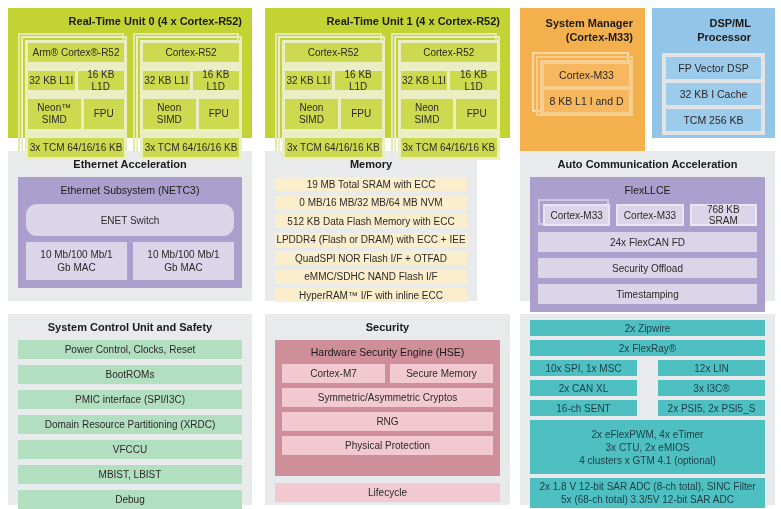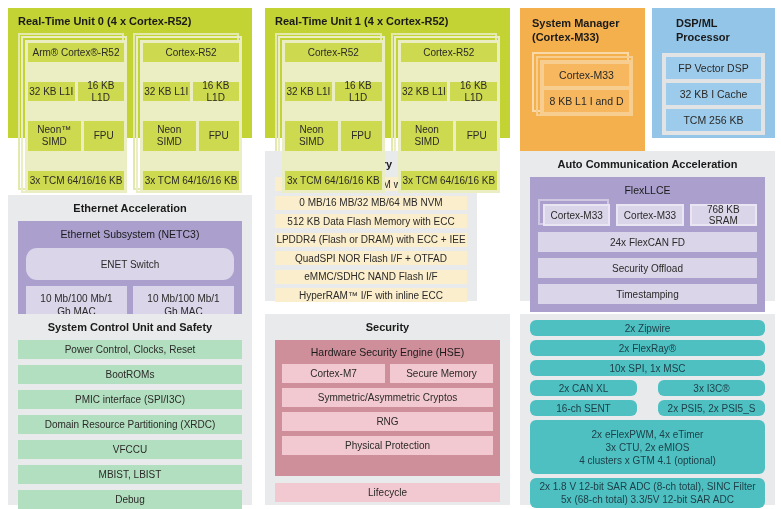--- a/index.html
+++ b/index.html
@@ -31,33 +31,33 @@
     --teal-row: #4fc0c1;
     --teal-text: #1d4049;
     --title: #1a1a1a;
   }
   .block { position: absolute; }
 
   
   .rtu { background: var(--green-outer); padding: 6px 10px 0 10px; }
   .block-title {
     font-size: 11px; font-weight: bold; color: var(--title);
-    text-align: left; line-height: 14px;
+    text-align: right; line-height: 14px;
   }
   .cards { display: flex; gap: 13px; margin-top: 12px; padding-left: 7px; }
   .stack { position: relative; flex: 1; }
   .stack::before, .stack::after {
     content: ""; position: absolute; pointer-events: none;
   }
   .stack.g::before { top: -7px; left: -7px; width: 100%; height: 100%; border: 2px solid var(--green-stack); }
   .stack.g::after  { top: -4px; left: -4px; width: 100%; height: 100%; border: 2px solid var(--green-line); }
   .card-body {
     position: relative; z-index: 1;
     background: var(--green-line); padding: 3px;
-    display: flex; flex-direction: column; gap: 20px;
+    display: flex; flex-direction: column; gap: 9px;
   }
   .cell {
     background: var(--green-cell); text-align: center;
     font-size: 10px; line-height: 12px;
     display: flex; align-items: center; justify-content: center;
   }
   .h19 { height: 19px; } .h30 { height: 30px; }
   .cell-pair { display: flex; gap: 3px; }
   .cell-pair .cell { flex: 1; }
 
@@ -112,33 +112,33 @@
 
   
   .hse { background: var(--pink-dark); padding: 5px 7px 21px 7px; }
   .hse .srow { background: var(--pink-row); }
   .hse-top { display: flex; gap: 5px; margin-top: 4px; }
   .hse-top .srow { flex: 1; height: 19px; }
   .hse-row { height: 19px; margin-top: 5px; }
   .sec-bottom { background: var(--pink-row); height: 19px; margin-top: 7px; }
 
   
-  .conn .srow { background: var(--teal-row); color: var(--teal-text); margin-bottom: 4px; border-radius: 6px; }
+  .conn .srow { background: var(--teal-row); color: var(--teal-text); margin-bottom: 4px; }
   .conn-single { height: 16px; }
   .conn-pair { display: flex; gap: 21px; margin-bottom: 4px; }
   .conn-pair .srow { flex: 1; height: 16px; margin-bottom: 0; }
   .conn-multi3 { height: 54px; line-height: 13px; }
   .conn-multi2 { height: 30px; line-height: 13px; }
 
   
   #rtu0     { left: 8px;   top: 8px;   width: 244px; height: 130px; }
   #rtu1     { left: 265px; top: 8px;   width: 245px; height: 130px; }
   #sysmgr   { left: 520px; top: 8px;   width: 125px; height: 160px; }
   #dsp      { left: 652px; top: 8px;   width: 123px; height: 130px; }
-  #ethernet { left: 8px;   top: 151px; width: 244px; height: 150px; margin-top: 44px; }
+  #ethernet { left: 8px;   top: 151px; width: 244px; height: 150px; }
   #memory   { left: 265px; top: 151px; width: 212px; height: 150px; }
   #autocomm { left: 520px; top: 151px; width: 255px; height: 150px; }
   #safety   { left: 8px;   top: 314px; width: 244px; height: 191px; }
   #security { left: 265px; top: 314px; width: 245px; height: 191px; }
   #conn     { left: 520px; top: 314px; width: 255px; height: 191px; }
 </style>
 </head>
 <body>
 
 <div class="block rtu" id="rtu0">
@@ -299,20 +299,21 @@
   </div>
   <div class="srow sec-bottom">Lifecycle</div>
   <div class="srow sec-bottom">E-Fuses</div>
 </div>
 
 <div class="block section conn" id="conn">
   <div class="srow conn-single">2x Zipwire</div>
   <div class="srow conn-single">2x FlexRay®</div>
   <div class="conn-pair">
     <div class="srow">10x SPI, 1x MSC</div>
+    <div class="srow">12x LIN</div>
   </div>
   <div class="conn-pair">
     <div class="srow">2x CAN XL</div>
     <div class="srow">3x I3C®</div>
   </div>
   <div class="conn-pair">
     <div class="srow">16-ch SENT</div>
     <div class="srow">2x PSI5, 2x PSI5_S</div>
   </div>
   <div class="srow conn-multi3">

